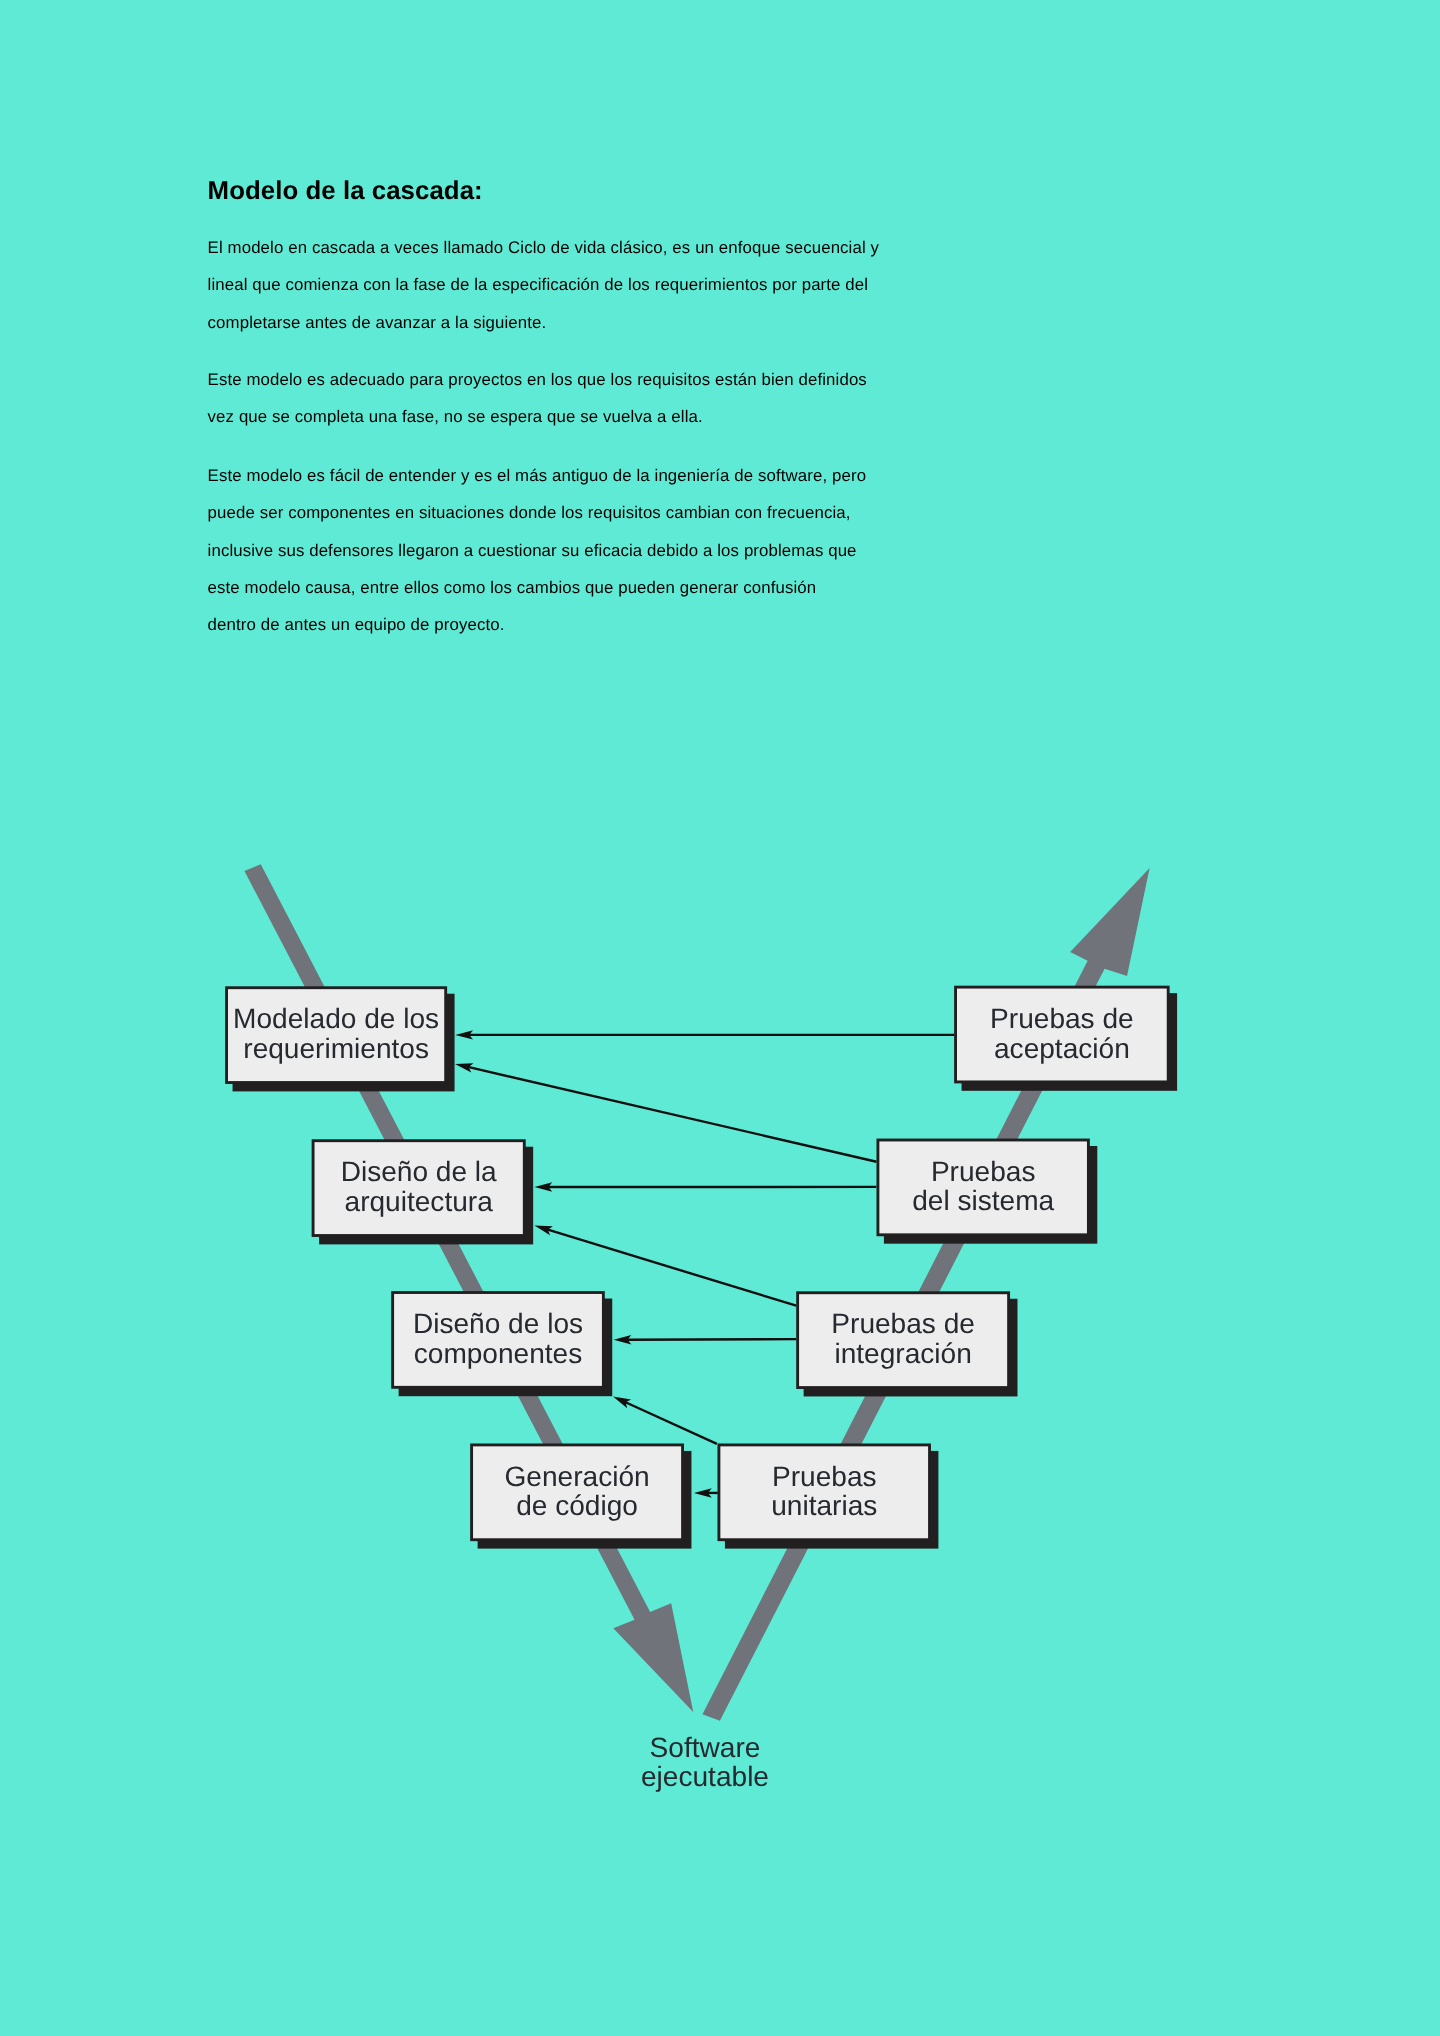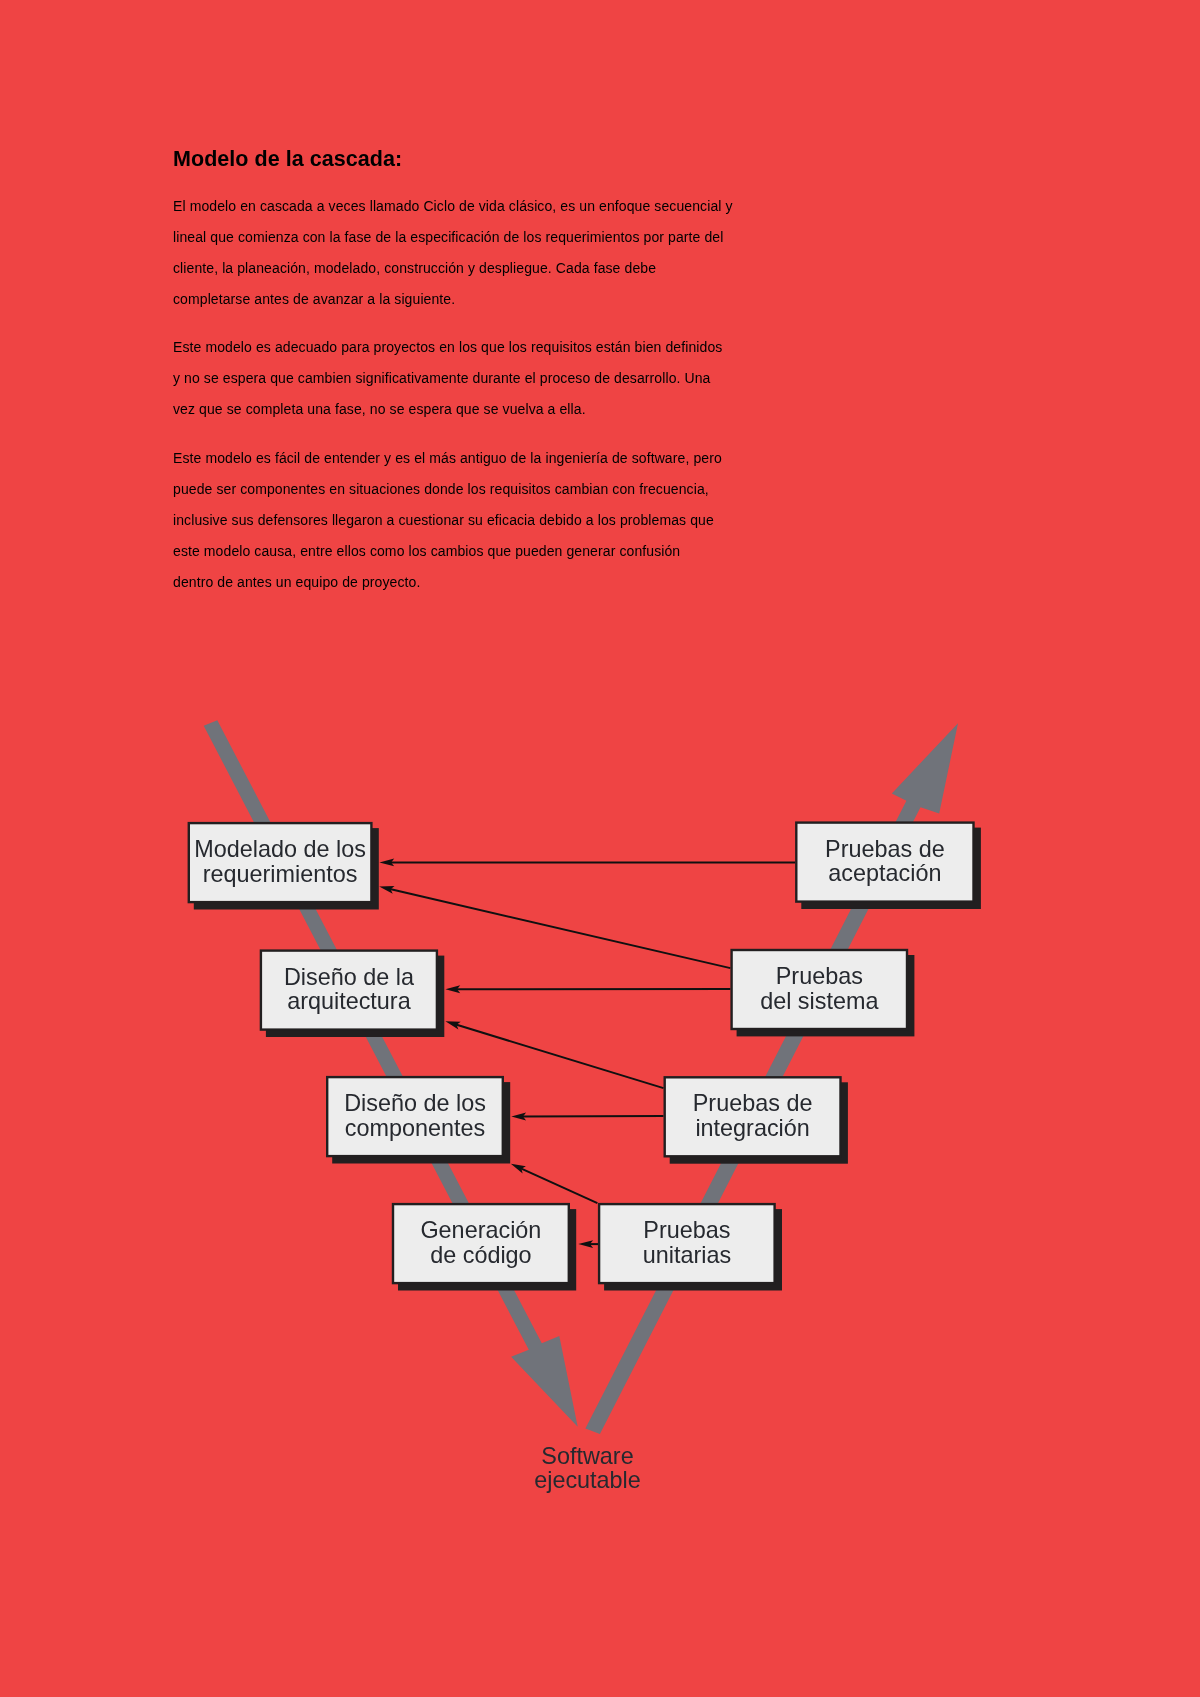--- a/index.html
+++ b/index.html
@@ -1,42 +1,40 @@
 <!DOCTYPE html>
 <html><head>
 <meta charset="utf-8">
 <title>Modelo de la cascada</title>
 <style>
   html,body{margin:0;padding:0;background:#ffffff;}
   body{width:1200px;height:1697px;overflow:hidden;font-family:"Liberation Sans",sans-serif;color:#000;}
-  .page{position:relative;width:1200px;height:1697px;background:#ef4444;}
+  .page{position:relative;width:1200px;height:1697px;background:#5eead4;}
   .doc{position:absolute;left:173px;top:142px;width:856px;}
   .heading{font-size:21.5px;font-weight:bold;line-height:31px;margin:0;letter-spacing:0.05px;position:relative;top:1.5px;}
   p.para{font-size:14px;line-height:31px;margin:17.5px 0 0 0;text-align:left;letter-spacing:0.1px;}
   .tl{display:block;white-space:pre;}
   .figure{position:absolute;left:0;top:0;width:1056px;height:1697px;}
   .figure svg{display:block;}
   .bxt{font-family:"Liberation Sans",sans-serif;font-size:23.4px;fill:#26292f;text-anchor:middle;}
   .capt{font-family:"Liberation Sans",sans-serif;font-size:23.4px;fill:#26292f;text-anchor:middle;}
 </style>
 </head>
 <body>
 
 <div class="page">
   <div class="doc">
     <div class="heading">Modelo de la cascada:</div>
     <p class="para">
       <span class="tl">El modelo en cascada a veces llamado Ciclo de vida clásico, es un enfoque secuencial y</span>
       <span class="tl">lineal que comienza con la fase de la especificación de los requerimientos por parte del</span>
-      <span class="tl">cliente, la planeación, modelado, construcción y despliegue. Cada fase debe</span>
       <span class="tl">completarse antes de avanzar a la siguiente.</span>
     </p>
     <p class="para">
       <span class="tl">Este modelo es adecuado para proyectos en los que los requisitos están bien definidos</span>
-      <span class="tl">y no se espera que cambien significativamente durante el proceso de desarrollo. Una</span>
       <span class="tl">vez que se completa una fase, no se espera que se vuelva a ella.</span>
     </p>
     <p class="para">
       <span class="tl">Este modelo es fácil de entender y es el más antiguo de la ingeniería de software, pero</span>
       <span class="tl">puede ser componentes en situaciones donde los requisitos cambian con frecuencia,</span>
       <span class="tl">inclusive sus defensores llegaron a cuestionar su eficacia debido a los problemas que</span>
       <span class="tl">este modelo causa, entre ellos como los cambios que pueden generar confusión</span>
       <span class="tl">dentro de antes un equipo de proyecto.</span>
     </p>
   </div>

